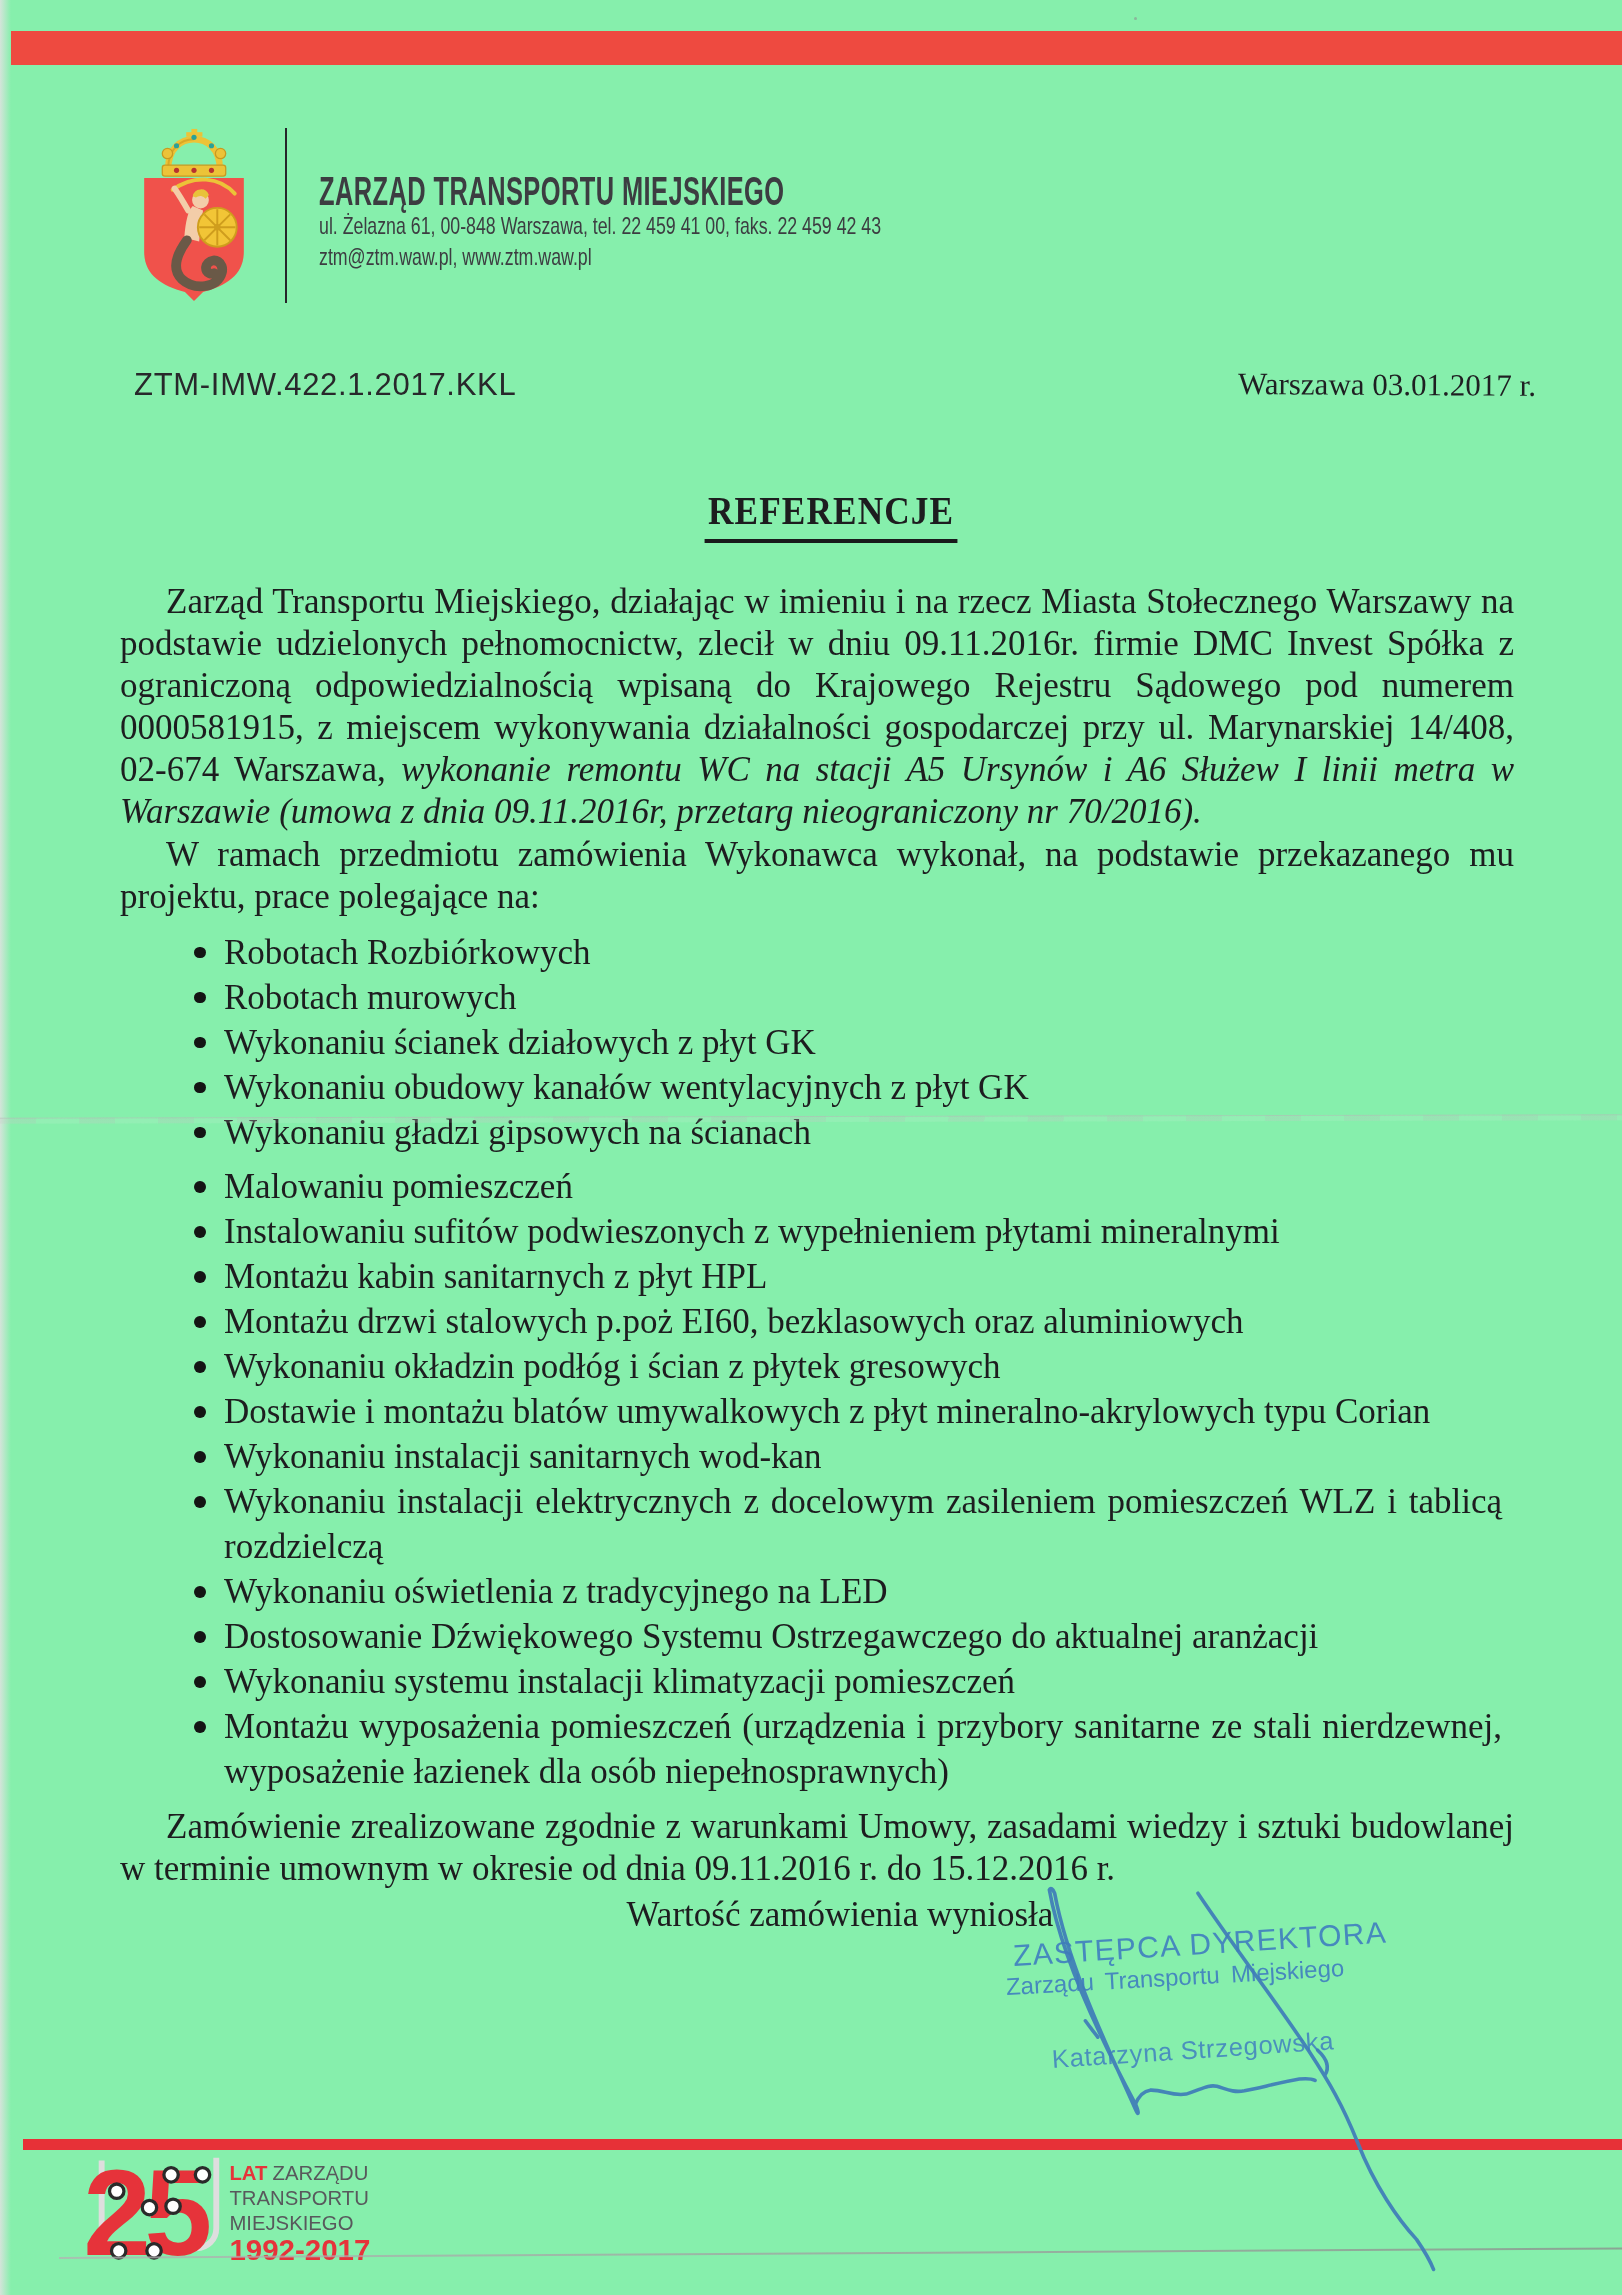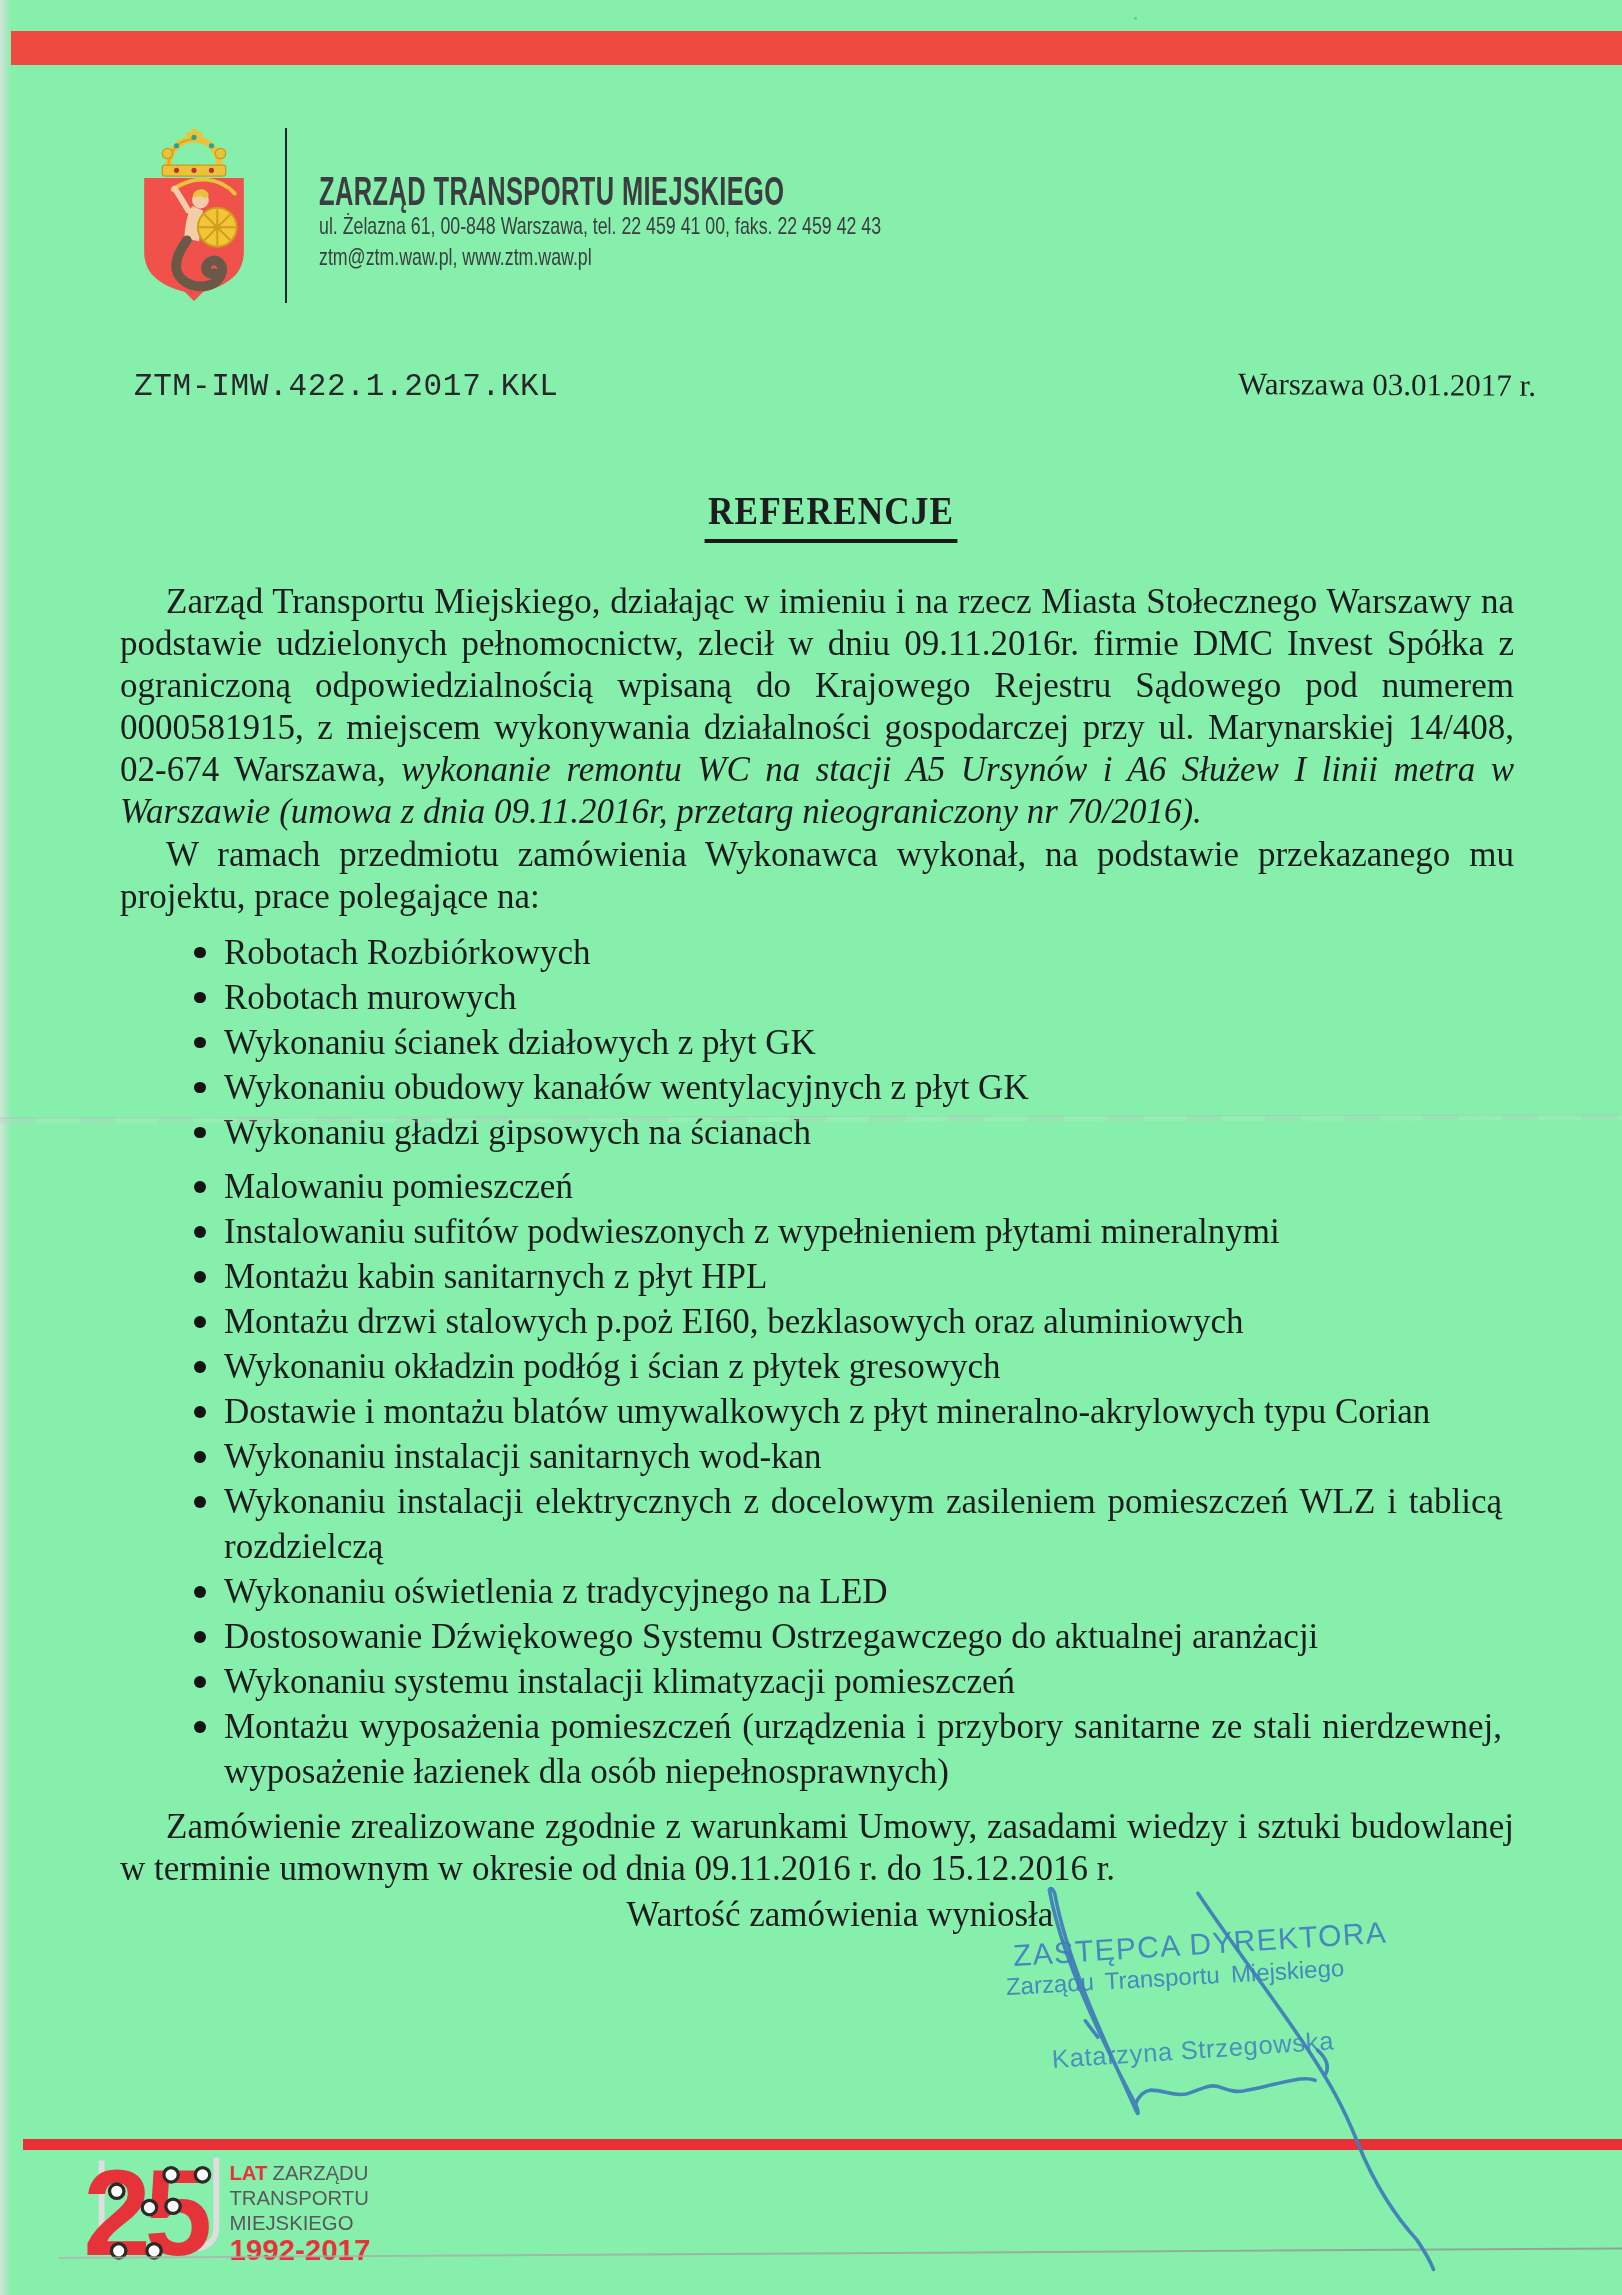--- a/index.html
+++ b/index.html
@@ -41,21 +41,21 @@
   .org-address{position:absolute;left:319px;top:212px;font-family:"Liberation Sans",sans-serif;
     font-size:24px;color:var(--header-gray);white-space:nowrap;
     transform:scaleX(.74);transform-origin:0 0;}
   .org-contact{position:absolute;left:319px;top:243px;font-family:"Liberation Sans",sans-serif;
     font-size:24px;color:var(--header-gray);white-space:nowrap;
     transform:scaleX(.74);transform-origin:0 0;}
 
   
   .ref-line{position:absolute;left:134px;top:367px;width:1402px;display:flex;
     justify-content:space-between;align-items:baseline;}
-  .ref-number{font-family:Liberation Mono, monospace;font-size:31px;letter-spacing:0.7px;color:#28282b;}
+  .ref-number{font-family:Liberation Sans, sans-serif;font-size:31px;letter-spacing:0.7px;color:#28282b;}
   .place-date{font-size:31px;color:#1f1f22;transform:rotate(.35deg);}
 
   
   .doc-title-wrap{position:absolute;left:134px;top:486px;width:1394px;text-align:center;}
   .doc-title{display:inline-block;font-size:41px;font-weight:bold;letter-spacing:1.3px;
     transform:scaleX(.86);border-bottom:4.6px solid #1a1a1c;padding:0 3.9px 5.2px 3.9px;}
 
   
   .content{position:absolute;left:120px;top:581px;width:1394px;font-size:35px;
     color:var(--text-black);}

